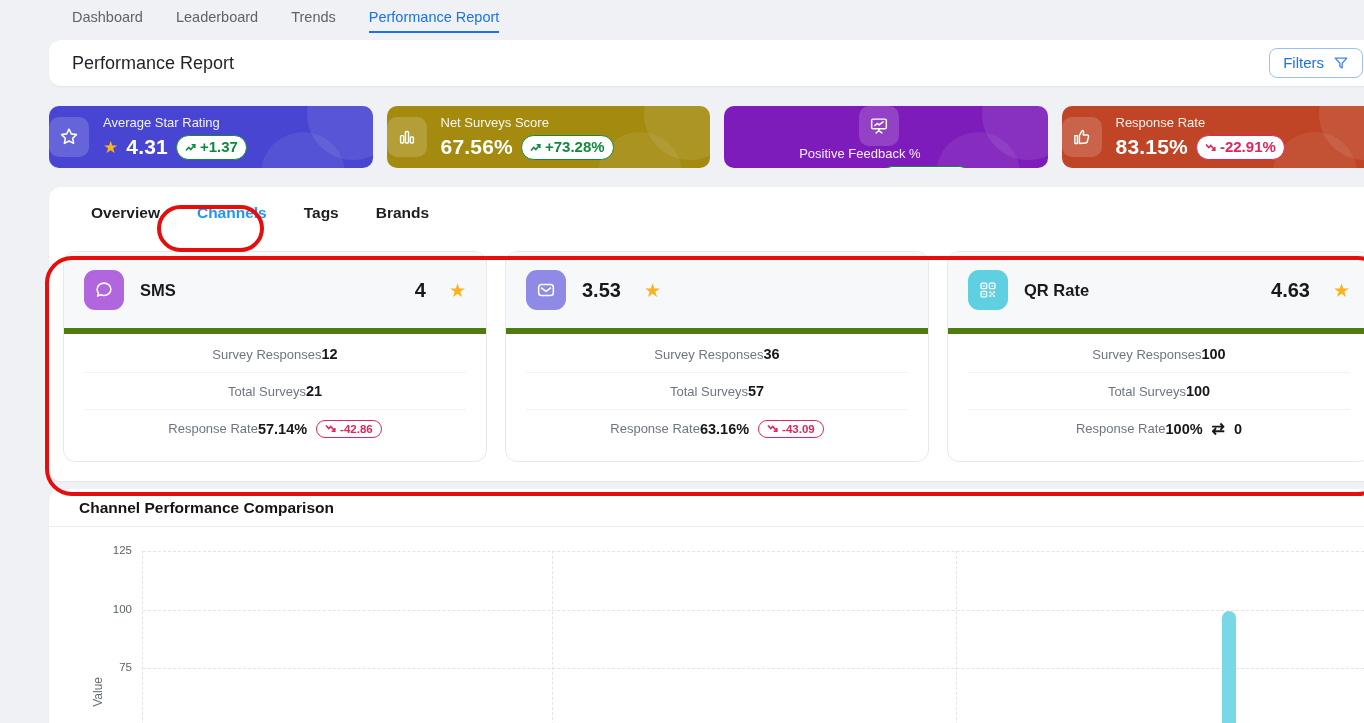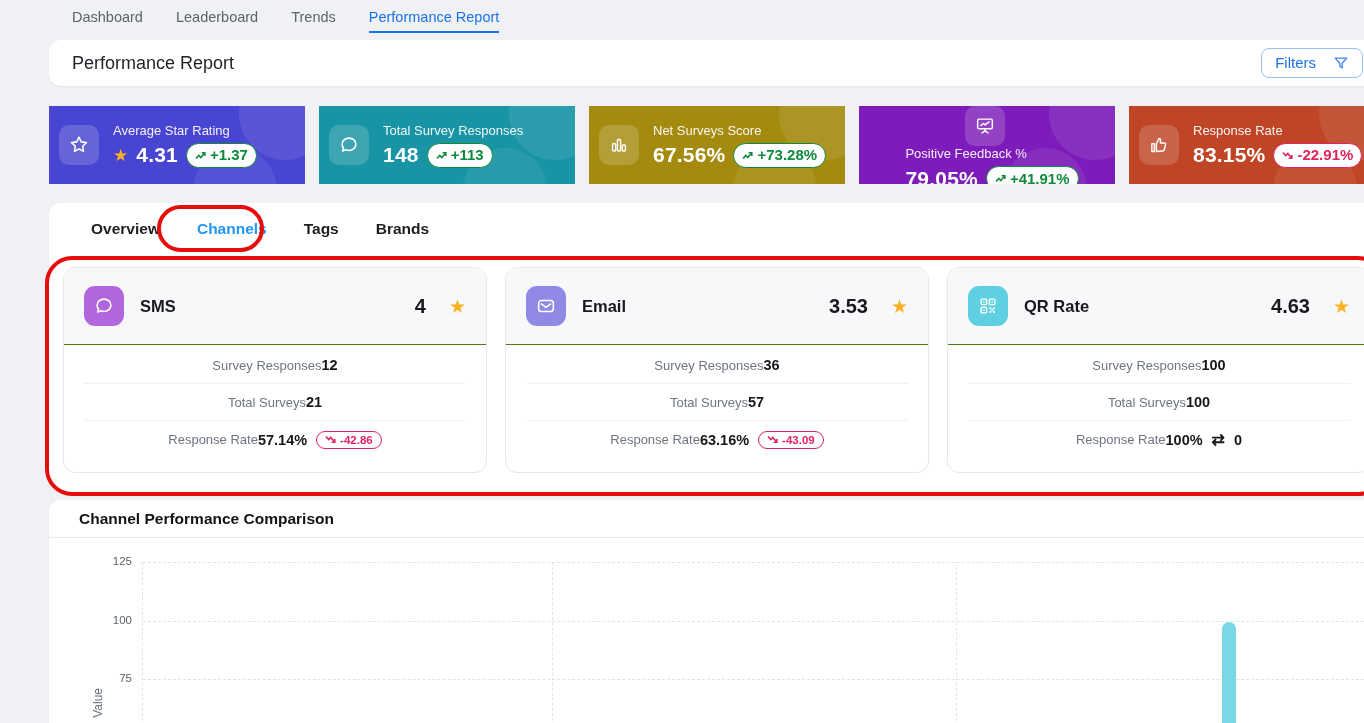--- a/index.html
+++ b/index.html
@@ -10,28 +10,28 @@
   
   .topnav { display:flex; gap:33px; padding:9px 0 0 37px; font-size:14.5px; color:#5f6368; }
   .nav-item { padding-bottom:6px; cursor:pointer; font-weight:500; }
   .nav-item.active { color:var(--accent_blue,#1a73e8); border-bottom:2.5px solid var(--accent_blue,#1a73e8); }
 
   
   .title-card { margin:7px 14px 0; background:#fff; border-radius:12px; height:46px;
     display:flex; align-items:center; justify-content:space-between; padding:0 22px 0 23px;
     box-shadow:0 1px 2px rgba(25,28,33,.06); }
   .page-title { font-size:18px; font-weight:500; color:#1f2228; }
-  .filters-btn { display:inline-flex; align-items:center; gap:17px; color:var(--accent_blue,#4285f4);
+  .filters-btn { display:inline-flex; align-items:center; gap:9px; color:var(--accent_blue,#4285f4);
     border:1.5px solid #9bc0f9; border-radius:8px; padding:5px 13px 6px; font-size:15px;
     background:#fff; cursor:pointer; font-family:inherit; }
 
   
   .kpi-row { display:flex; gap:14px; margin:20px 14px 0; }
-  .kpi { flex:1; height:78px; border-radius:0; position:relative; overflow:hidden;
-    display:flex; align-items:center; padding-left:10px; color:#fff; }
+  .kpi { flex:1; height:62px; border-radius:10px; position:relative; overflow:hidden;
+    display:flex; align-items:center; padding-left:0; color:#fff; }
   .kpi::before { content:""; position:absolute; right:-26px; top:-38px; width:92px; height:92px;
     border-radius:50%; background:rgba(255,255,255,.09); }
   .kpi::after { content:""; position:absolute; right:28px; bottom:-48px; width:84px; height:84px;
     border-radius:50%; background:rgba(255,255,255,.07); }
   .kpi-icon { width:40px; height:40px; border-radius:10px; background:rgba(255,255,255,.17);
     display:flex; align-items:center; justify-content:center; margin-right:14px; flex:none; z-index:1; }
   .kpi-text { z-index:1; }
   .kpi-label { font-size:13px; color:rgba(255,255,255,.93); margin-bottom:5px; }
   .kpi-value-row { display:flex; align-items:center; gap:8px; }
   .kpi-star { color:#fbb120; font-size:17px; line-height:1; }
@@ -43,21 +43,21 @@
 
   
   .content-card { margin:19px 14px 0; background:#fff; border-radius:12px;
     padding:17px 14px 19px; box-shadow:0 1px 2px rgba(25,28,33,.06); }
   .tabs { display:flex; gap:37px; padding-left:28px; font-size:15.5px; font-weight:600; color:#1c1e21; }
   .tab { cursor:pointer; }
   .tab.active { color:var(--tab_active,#2196f3); }
   .channels { display:flex; gap:18px; margin-top:29px; }
   .channel-card { flex:1; border:1px solid #e6e8ec; border-radius:12px; background:#fff; overflow:hidden; }
   .ch-header { display:flex; align-items:center; gap:16px; background:#f7f8fa;
-    border-bottom:1px solid #4d7c0f; padding:18px 20px; }
+    border-bottom:6px solid #4d7c0f; padding:18px 20px; }
   .ch-icon { width:40px; height:40px; border-radius:11px; display:flex; align-items:center;
     justify-content:center; color:#fff; flex:none; }
   .ch-name { font-size:16.5px; font-weight:700; color:#17191d; flex:1; }
   .ch-rating { font-size:20px; font-weight:800; color:#17191d; }
   .ch-star { color:var(--star,#fbb120); font-size:19px; margin-left:7px; }
   .ch-rows { padding:2px 20px 14px; }
   .ch-row { display:flex; align-items:center; justify-content:center; height:37px;
     border-bottom:1px solid #f0f2f5; }
   .ch-row:last-child { border-bottom:none; }
   .ch-row-label { font-size:13px; color:#6e7580; }
@@ -130,40 +130,20 @@
             <svg width="11" height="9" viewBox="0 0 11 9" fill="none" stroke="currentColor" stroke-width="1.6">
                 <path d="M1 7.5l2.8-3 2 2L9.6 2"></path>
                 <path d="M6.6 1.7h3.2v3.2"></path>
               </svg>
             <span>+1.37</span>
           </span>
         </div>
       </div>
     </div>
 
-    <div class="kpi" style="background: rgb(24, 148, 164);">
-      <div class="kpi-icon">
-        <svg width="22" height="22" viewBox="0 0 24 24" fill="none" stroke="#fff" stroke-width="1.7" stroke-linejoin="round">
-          <path d="M12 4.5c4.3 0 7.5 3 7.5 6.7s-3.2 6.7-7.5 6.7c-1.2 0-2.3-.2-3.3-.7L5 18.5l1-3.1c-1-1.1-1.5-2.6-1.5-4.2 0-3.7 3.2-6.7 7.5-6.7z"></path>
-        </svg>
-      </div>
-      <div class="kpi-text">
-        <div class="kpi-label">Total Survey Responses</div>
-        <div class="kpi-value-row">
-          <span class="kpi-value">148</span>
-          <span class="badge up">
-            <svg width="11" height="9" viewBox="0 0 11 9" fill="none" stroke="currentColor" stroke-width="1.6">
-                <path d="M1 7.5l2.8-3 2 2L9.6 2"></path>
-                <path d="M6.6 1.7h3.2v3.2"></path>
-              </svg>
-            <span>+113</span>
-          </span>
-        </div>
-      </div>
-    </div>
 
     <div class="kpi" style="background: rgb(164, 139, 16);">
       <div class="kpi-icon">
         <svg width="22" height="22" viewBox="0 0 24 24" fill="none" stroke="#fff" stroke-width="1.6">
           <rect x="5" y="10.5" width="3.4" height="8" rx="1"></rect>
           <rect x="10.3" y="6" width="3.4" height="12.5" rx="1"></rect>
           <rect x="15.6" y="12" width="3.4" height="6.5" rx="1"></rect>
         </svg>
       </div>
       <div class="kpi-text">
@@ -274,21 +254,20 @@
       </div>
 
       <div class="channel-card">
         <div class="ch-header">
           <div class="ch-icon" style="background: rgb(142, 138, 230);">
             <svg width="22" height="22" viewBox="0 0 24 24" fill="none" stroke="#fff" stroke-width="1.7" stroke-linejoin="round">
               <rect x="4" y="6" width="16" height="12" rx="3"></rect>
               <path d="M6.5 9.5l5.5 4 5.5-4"></path>
             </svg>
           </div>
-          <div class="ch-name">Email</div>
           <div class="ch-rating">3.53</div>
           <span class="ch-star">★</span>
         </div>
         <div class="ch-rows">
           <div class="ch-row">
             <span class="ch-row-label">Survey Responses</span>
             <span class="ch-row-value">36</span>
           </div>
           <div class="ch-row">
             <span class="ch-row-label">Total Surveys</span>

